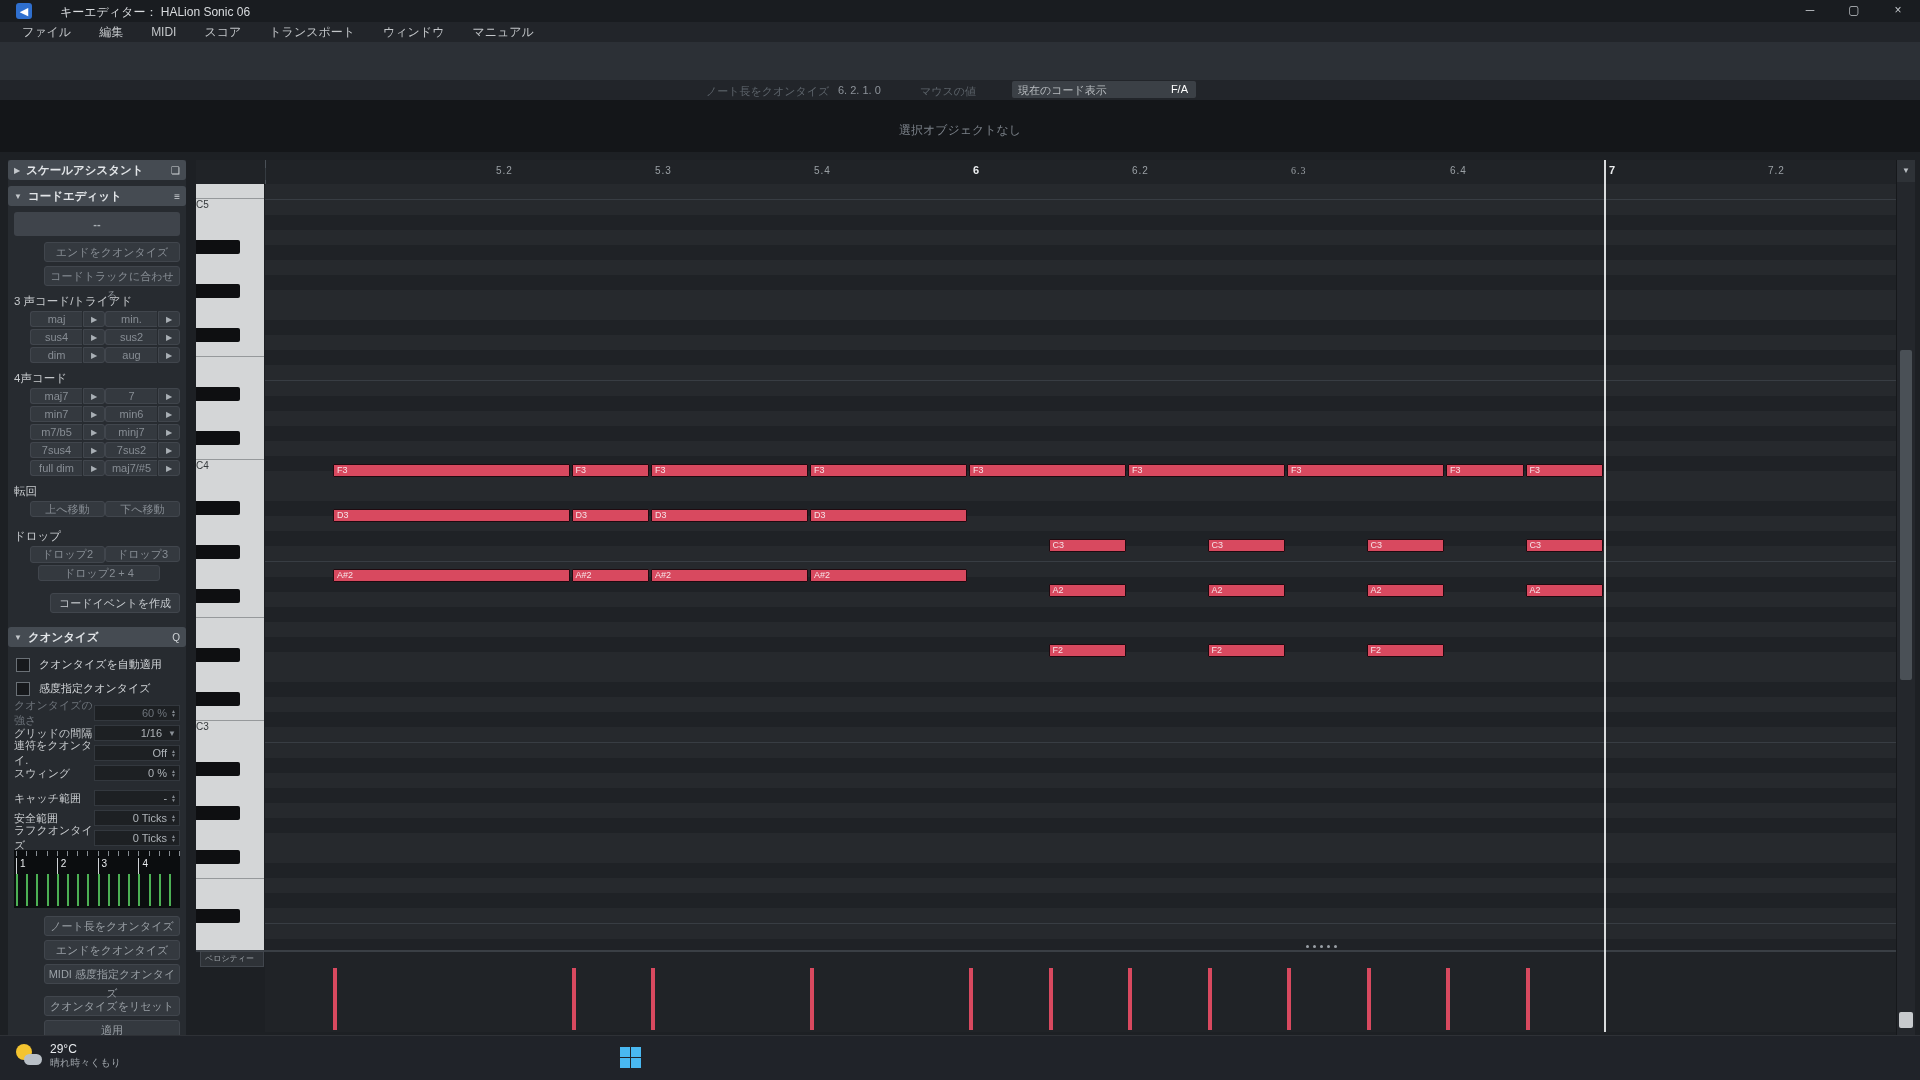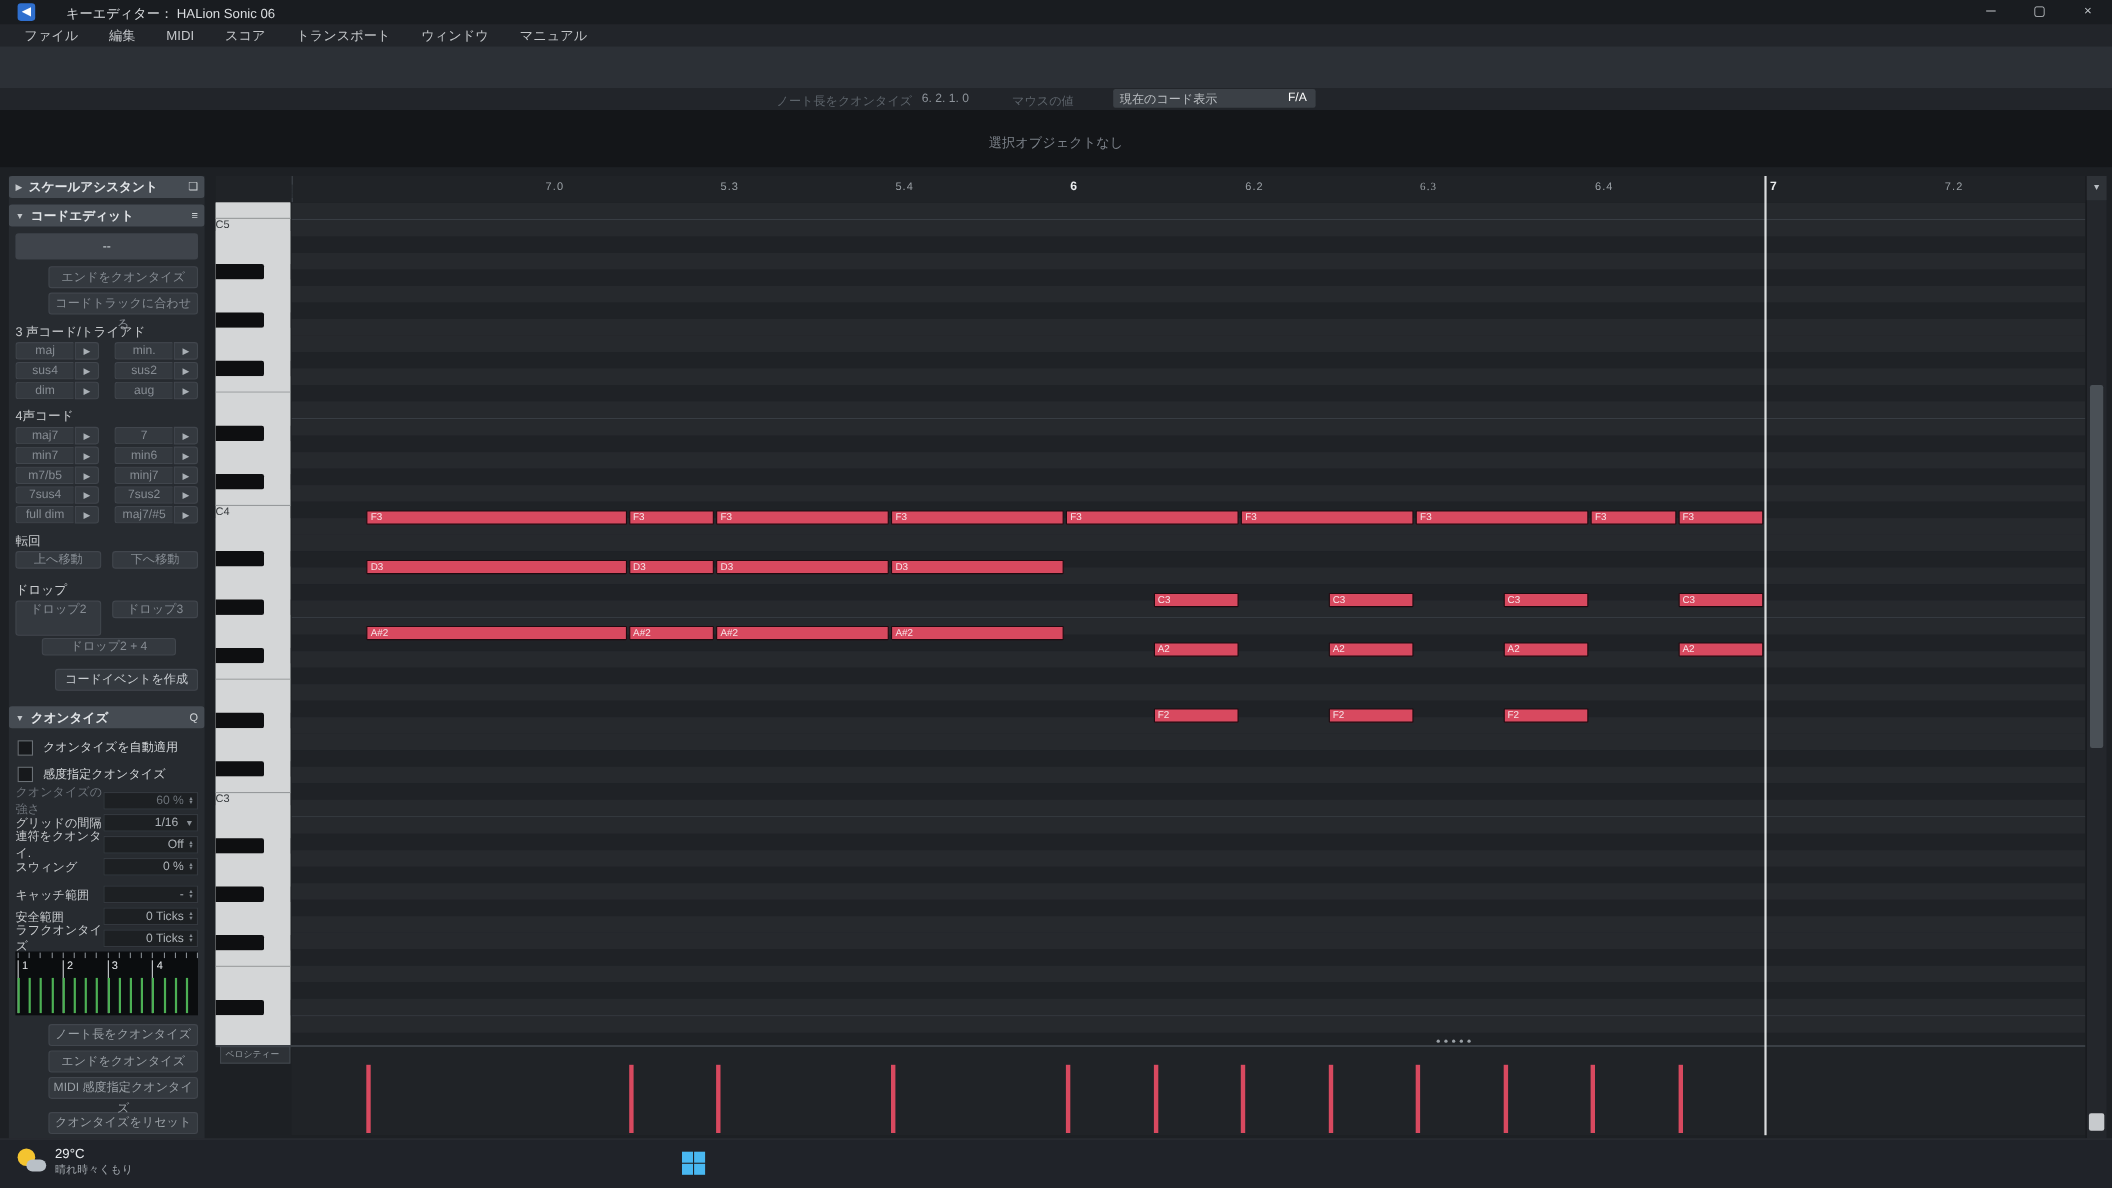--- a/index.html
+++ b/index.html
@@ -30,21 +30,21 @@
   #statusband{position:absolute;left:0;top:100px;width:1920px;height:52px;background:#141619}
   #statusband .st{position:absolute;left:0;top:22px;width:100%;text-align:center;font-size:12px;color:#7c828a}
   
   #editorbg{position:absolute;left:0;top:152px;width:1920px;height:883px;background:#1d2024}
   #sidebar{position:absolute;left:8px;top:160px;width:178px;height:875px;background:#272b30;overflow:hidden;font-size:11px}
   .sech{height:20px;background:#454b52;border-radius:3px;display:flex;align-items:center;padding:0 6px;color:#e2e5e8;font-weight:bold;font-size:11.5px;margin-bottom:6px}
   .sech .arr{font-size:8px;margin-right:6px;color:#c3c7cb;font-weight:normal}
   .sech .ric{margin-left:auto;color:#cfd3d6;font-weight:normal;font-size:10px}
   .sbtn{background:#34393f;border:1px solid #41464d;border-radius:3px;color:#878d94;text-align:center;box-sizing:border-box}
   .slabel{color:#c8cbce;font-size:11.5px;margin:8px 6px 2px 6px}
-  .cellrow{display:flex;justify-content:space-between;margin:0 6px 2px 6px}
+  .cellrow{display:flex;justify-content:space-between;margin:0 6px 2px 22px}
   .ccell{display:flex;width:76px;height:16px}
   .ccell .lab{flex:1;background:#34393f;border:1px solid #41464d;border-right:none;border-radius:3px 0 0 3px;color:#878d94;text-align:center;line-height:15px}
   .ccell .ar{width:20px;background:#34393f;border:1px solid #41464d;border-radius:0 3px 3px 0;color:#a9afb5;font-size:8px;text-align:center;line-height:15px;margin-left:1px}
   .cbrow{display:flex;align-items:center;margin:0 6px 9px 8px;color:#d3d6d9}
   .cbox{width:12px;height:12px;background:#17191c;border:1px solid #6a7076;margin-right:9px}
   .prow{display:flex;align-items:center;margin:0 6px 4px 6px;height:16px}
   .prow .pl{flex:1;color:#c8cbce}
   .prow.dis .pl{color:#6d737a}
   .pfield{width:86px;height:16px;background:#1d2023;border:1px solid #33383e;box-sizing:border-box;display:flex;align-items:center;justify-content:flex-end;padding-right:3px;color:#aeb3b8}
   .prow.dis .pfield{color:#6d737a}
@@ -379,21 +379,21 @@
         <div class="ar">▶</div>
       </div>
     </div>
     <div class="slabel">転回</div>
     <div class="cellrow" style="margin-bottom: 12px;">
       <div class="sbtn" style="width: 78px; height: 16px; line-height: 15px;">上へ移動</div>
       <div class="sbtn" style="width: 78px; height: 16px; line-height: 15px;">下へ移動</div>
     </div>
     <div class="slabel">ドロップ</div>
     <div class="cellrow">
-      <div class="sbtn" style="width: 78px; height: 32px; line-height: 15px;">ドロップ2</div>
+      <div class="sbtn" style="width: 78px; height: 17px; line-height: 15px;">ドロップ2</div>
       <div class="sbtn" style="width: 78px; height: 16px; line-height: 15px;">ドロップ3</div>
     </div>
     <div class="sbtn" style="height: 16px; line-height: 15px; margin: 2px 26px 12px 30px;">ドロップ2 + 4</div>
     <div class="sbtn" style="height: 20px; line-height: 19px; margin: 0px 6px 14px 42px; color: rgb(201, 205, 209);">コードイベントを作成</div>
     <div class="sech">
       <span class="arr">▼</span>
       <span>クオンタイズ</span>
       <span class="ric">Q</span>
     </div>
     <div class="cbrow" style="margin-top: 10px;">
@@ -520,21 +520,21 @@
     <div class="sbtn" style="height: 20px; line-height: 19px; margin: 12px 6px 4px 36px; color: rgb(154, 160, 166);">クオンタイズをリセット</div>
     <div class="sbtn" style="height: 20px; line-height: 19px; margin: 0px 6px 0px 36px; color: rgb(154, 160, 166);">適用</div>
   </div>
 <div id="rulerstrip"></div>
 <div id="ruler">
     <div style="left: 68px; bottom: 0px; width: 1px; height: 8px; background: rgb(74, 80, 87);"></div>
     <div style="left: 107.75px; bottom: 0px; width: 1px; height: 4px; background: rgb(52, 58, 64);"></div>
     <div style="left: 147.5px; bottom: 0px; width: 1px; height: 4px; background: rgb(52, 58, 64);"></div>
     <div style="left: 187.25px; bottom: 0px; width: 1px; height: 4px; background: rgb(52, 58, 64);"></div>
     <div style="left: 227px; bottom: 0px; width: 1px; height: 8px; background: rgb(74, 80, 87);"></div>
-    <div class="rlab" style="left: 231px;">7.0</div>
+    <div class="rlab" style="left: 231px;">5.2</div>
     <div class="rlab" style="left: 390px;">5.3</div>
     <div class="rlab" style="left: 549px;">5.4</div>
     <div class="rlab major" style="left: 708px;">6</div>
     <div class="rlab" style="left: 867px;">6.2</div>
     <div class="rlab" style="left: 1026px; font-family: Liberation Serif, serif;">6.3</div>
     <div class="rlab" style="left: 1185px; text-align: center;">6.4</div>
     <div class="rlab major" style="left: 1344px;">7</div>
     <div class="rlab" style="left: 1503px;">7.2</div>
   </div>
 <div id="keys">

